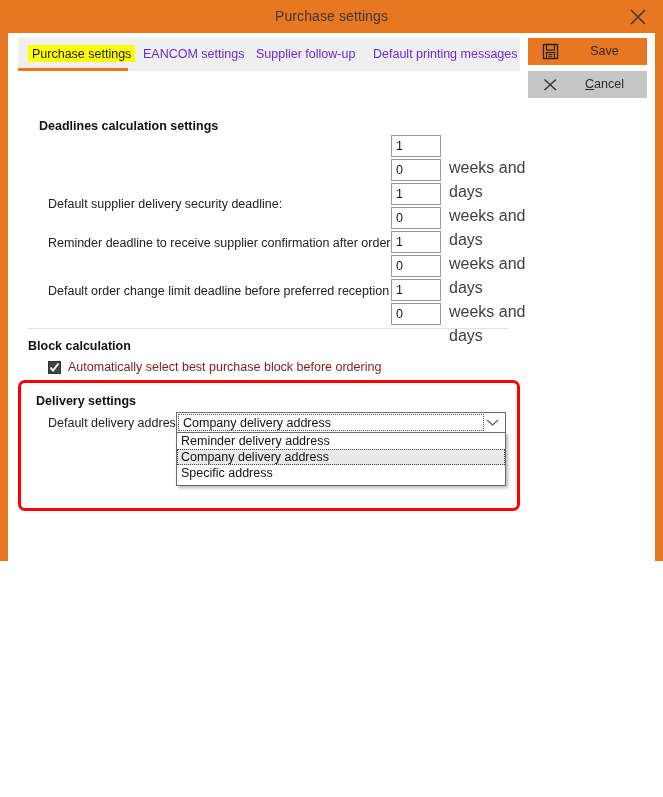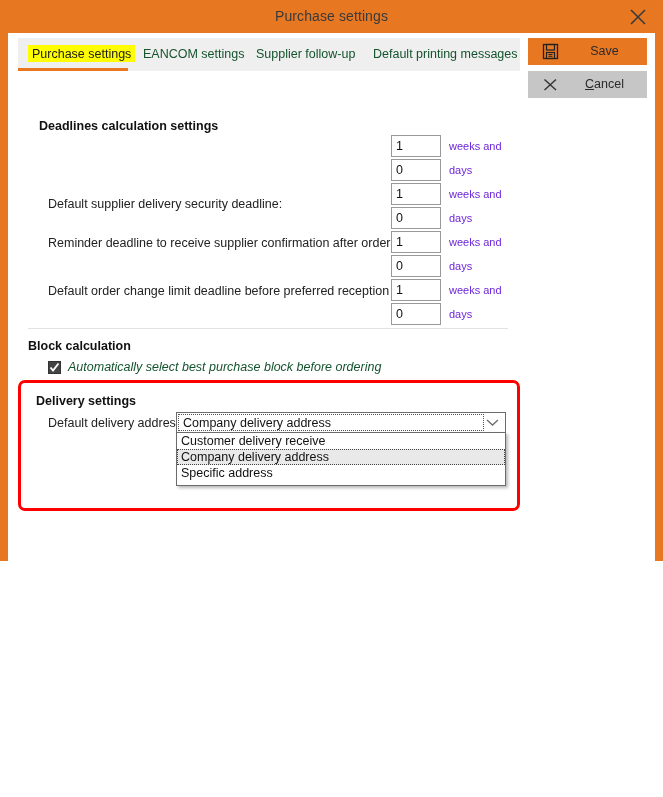--- a/index.html
+++ b/index.html
@@ -75,21 +75,21 @@
     width: 502px;
     height: 33px;
     background: #efefef;
   }
   .tab {
     position: absolute;
     top: 0;
     height: 33px;
     line-height: 33px;
     font-size: 12.5px;
-    color: #14532d;
+    color: #6d28d9;
     text-align: center;
     cursor: pointer;
     white-space: nowrap;
     padding: 0 10px;
     box-sizing: border-box;
   }
   .tab.active {
     color: #1a1a1a;
   }
   .tab.active .tab-label {
@@ -160,23 +160,24 @@
     white-space: nowrap;
   }
   .field-label {
     position: absolute;
     font-size: 12.5px;
     color: #222222;
     white-space: nowrap;
   }
   .unit-label {
     position: absolute;
-    font-size: 11px;
-    color: #6d28d9;
-    white-space: nowrap;
+    font-size: 16px;
+    color: #404040;
+    white-space: nowrap;
+    margin-top: 19px;
   }
   .num-input {
     position: absolute;
     width: 50px;
     height: 22px;
     border: 1px solid #999999;
     background: #ffffff;
     box-sizing: border-box;
     font-family: "Liberation Sans", sans-serif;
     font-size: 12.5px;
@@ -213,23 +214,22 @@
   }
   #block-checkbox svg {
     position: absolute;
     left: 0; top: 0;
   }
   #block-checkbox-label {
     position: absolute;
     left: 20px;
     top: 0;
     font-size: 12.5px;
-    color: #14532d;
-    white-space: nowrap;
-    font-style: italic;
+    color: #7f1d1d;
+    white-space: nowrap;
   }
 
   
   #red-highlight {
     position: absolute;
     left: 10px;
     top: 303px;
     width: 502px;
     height: 131px;
     border: 3px solid #ff0000;
@@ -409,20 +409,20 @@
           <span id="delivery-combo-value">Company delivery address</span>
         </div>
         <span id="delivery-combo-arrow">
           <svg width="17" height="11" viewBox="0 0 17 11">
             <polyline points="3,3 8.5,8 14,3" fill="none" stroke="#6b6b6b" stroke-width="1.3"></polyline>
           </svg>
         </span>
       </div>
 
       <div id="delivery-dropdown">
-        <div class="dropdown-item">Customer delivery receive</div>
+        <div class="dropdown-item">Reminder delivery address</div>
         <div class="dropdown-item selected">Company delivery address</div>
         <div class="dropdown-item">Specific address</div>
       </div>
 
     </div>
   </div>
 </div>
 
 </body></html>

